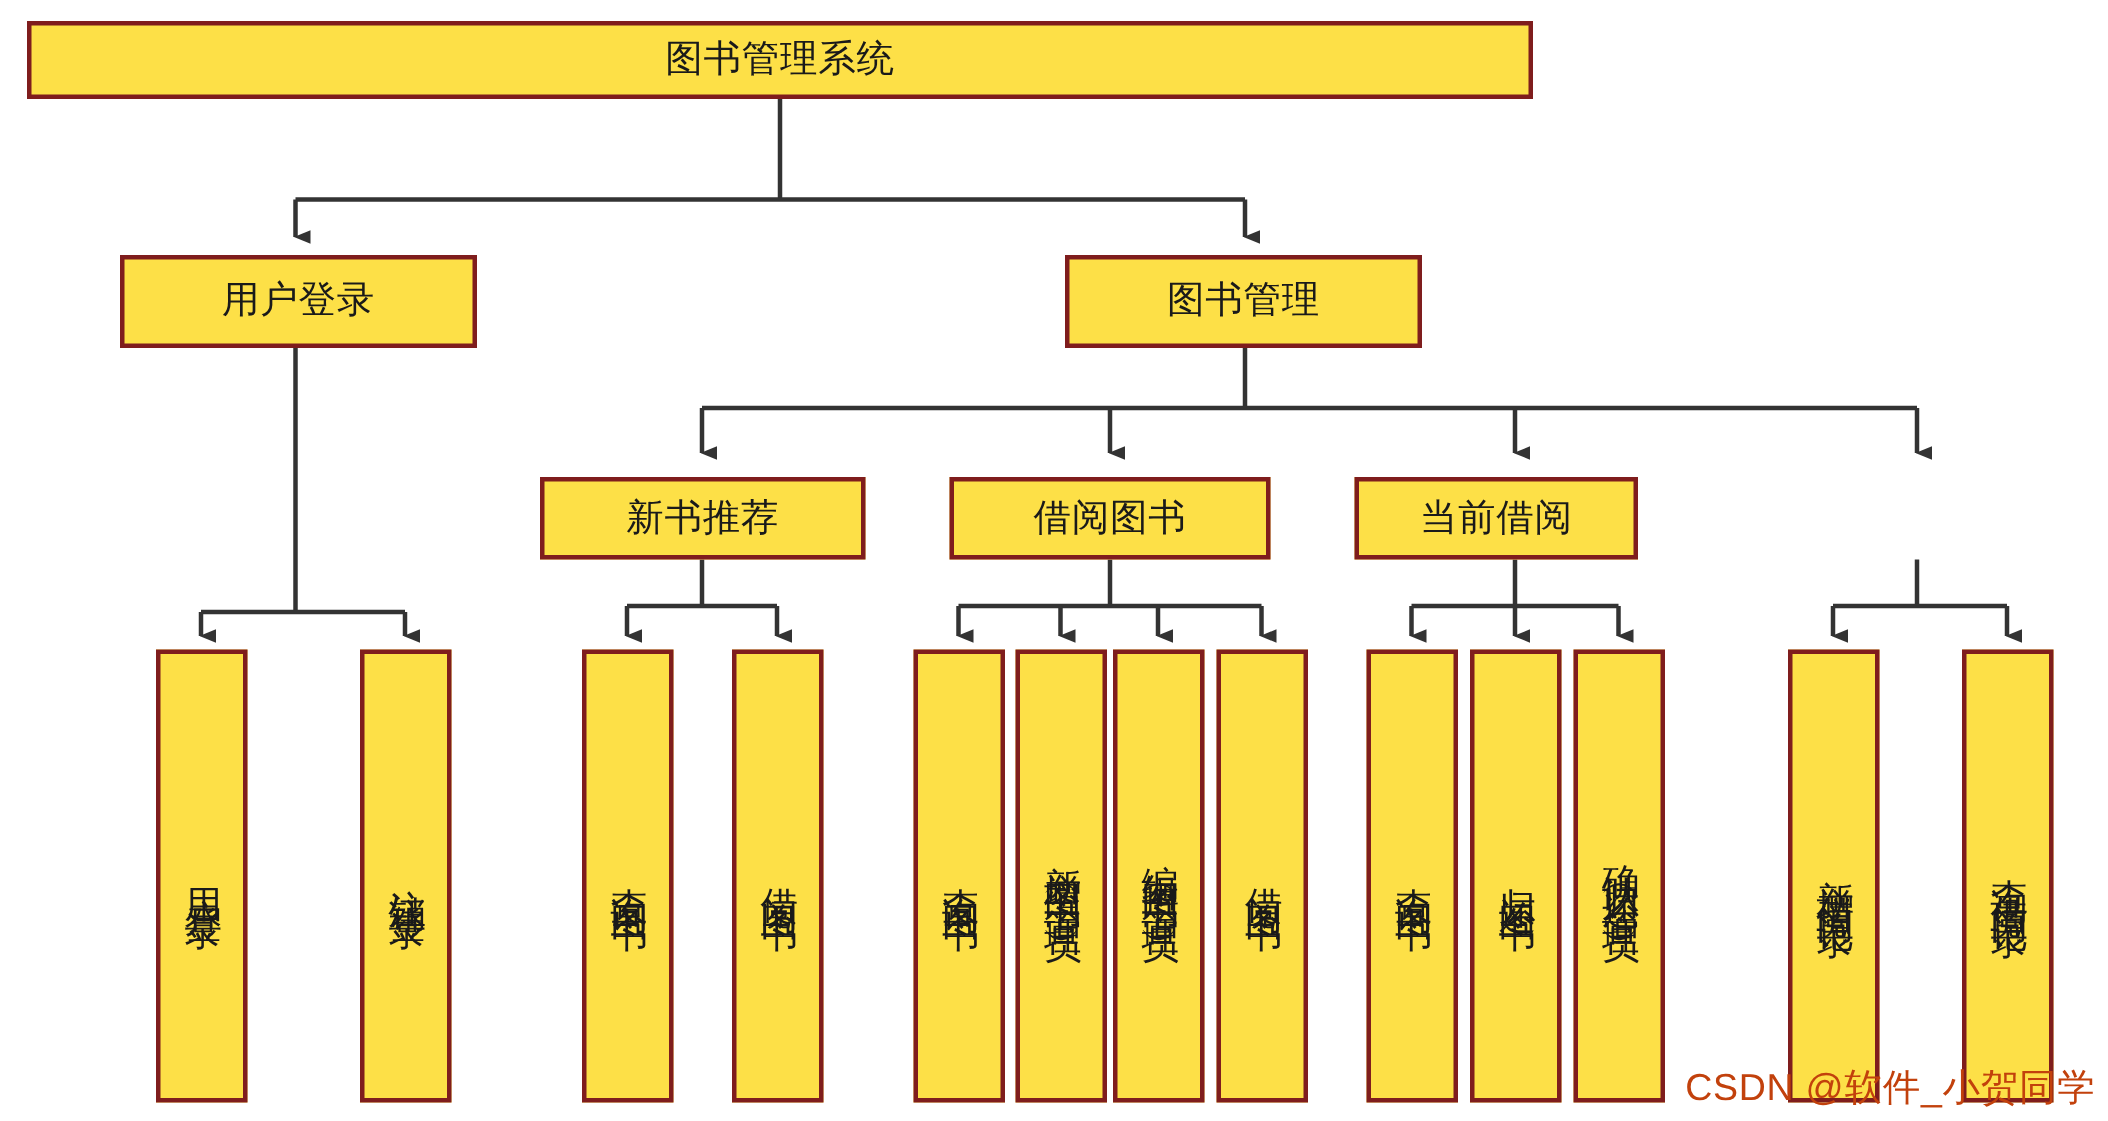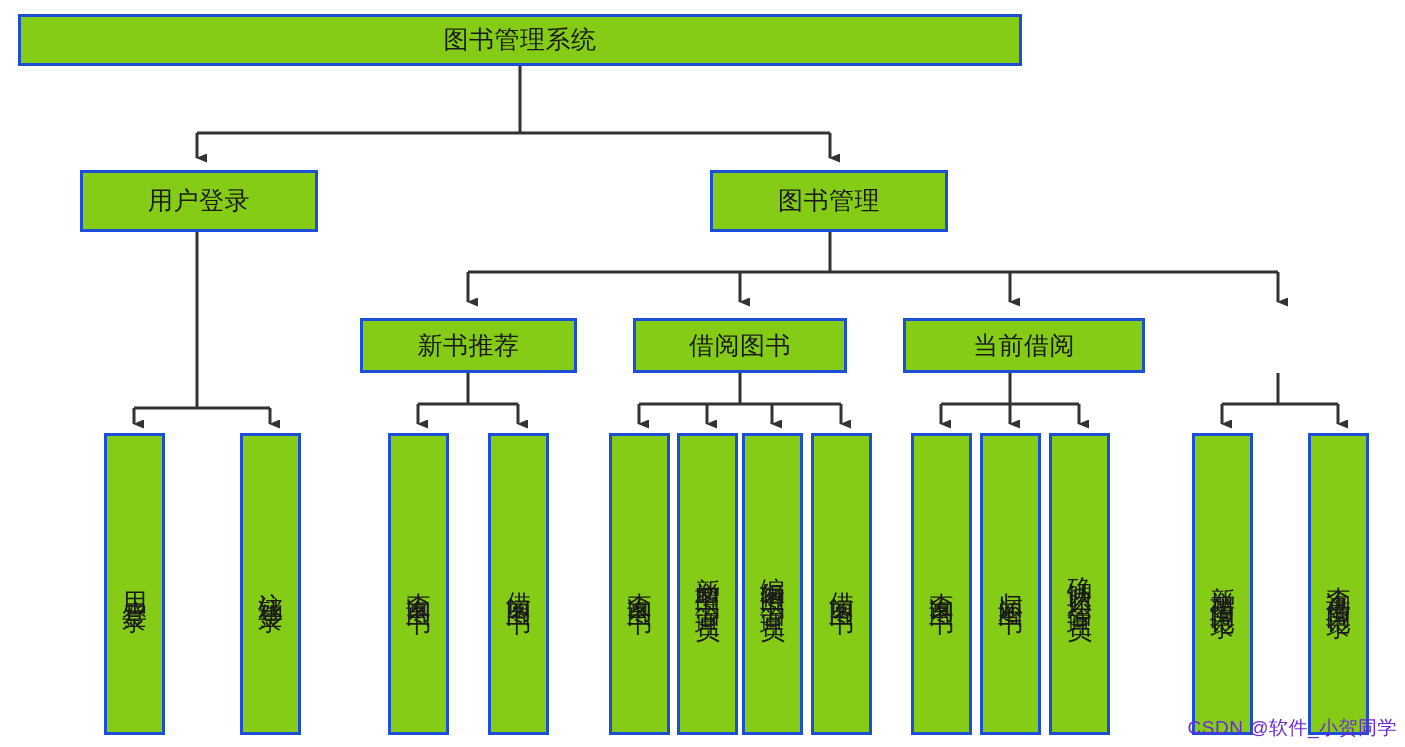--- a/index.html
+++ b/index.html
@@ -17,22 +17,22 @@
   #diagram-root {
     position: absolute;
     left: 0;
     top: 0;
     width: 1405px;
     height: 747px;
   }
   .node-box {
     position: absolute;
     box-sizing: border-box;
-    border: 3px solid #1d4ed8;
-    background: #84cc16;
+    border: 3px solid #7f1d1d;
+    background: #fde047;
     display: flex;
     align-items: center;
     justify-content: center;
     overflow: hidden;
   }
   .node-label-h {
     font-size: 25px;
     color: #1a1a1a;
     line-height: 1.1;
     white-space: nowrap;
@@ -53,22 +53,22 @@
     left: 0;
     top: 0;
     width: 1405px;
     height: 747px;
     pointer-events: none;
   }
   .watermark {
     position: absolute;
     right: 8px;
     bottom: 6px;
-    font-size: 19px;
-    color: #6d28d9;
+    font-size: 25px;
+    color: #c2410c;
     white-space: nowrap;
     letter-spacing: 0.5px;
   }
 </style>
 </head>
 <body>
 
 <div id="diagram-root">
 
   <svg class="connector-layer" viewBox="0 0 1405 747" width="1405" height="747" xmlns="http://www.w3.org/2000/svg">
@@ -137,21 +137,21 @@
   </div>
 
   <div class="node-box" style="left:710px; top:170px; width:238px; height:62px;">
     <span class="node-label-h">图书管理</span>
   </div>
 
   <div class="node-box" style="left:633px; top:318px; width:214px; height:55px;">
     <span class="node-label-h">借阅图书</span>
   </div>
 
-  <div class="node-box" style="left:903px; top:318px; width:242px; height:55px;">
+  <div class="node-box" style="left:903px; top:318px; width:189px; height:55px;">
     <span class="node-label-h">当前借阅</span>
   </div>
 
 
   <div class="node-box" style="left:104px; top:433px; width:61px; height:302px;">
     <span class="node-label-v">用户登录</span>
   </div>
 
   <div class="node-box" style="left:240px; top:433px; width:61px; height:302px;">
     <span class="node-label-v">注销登录</span>

